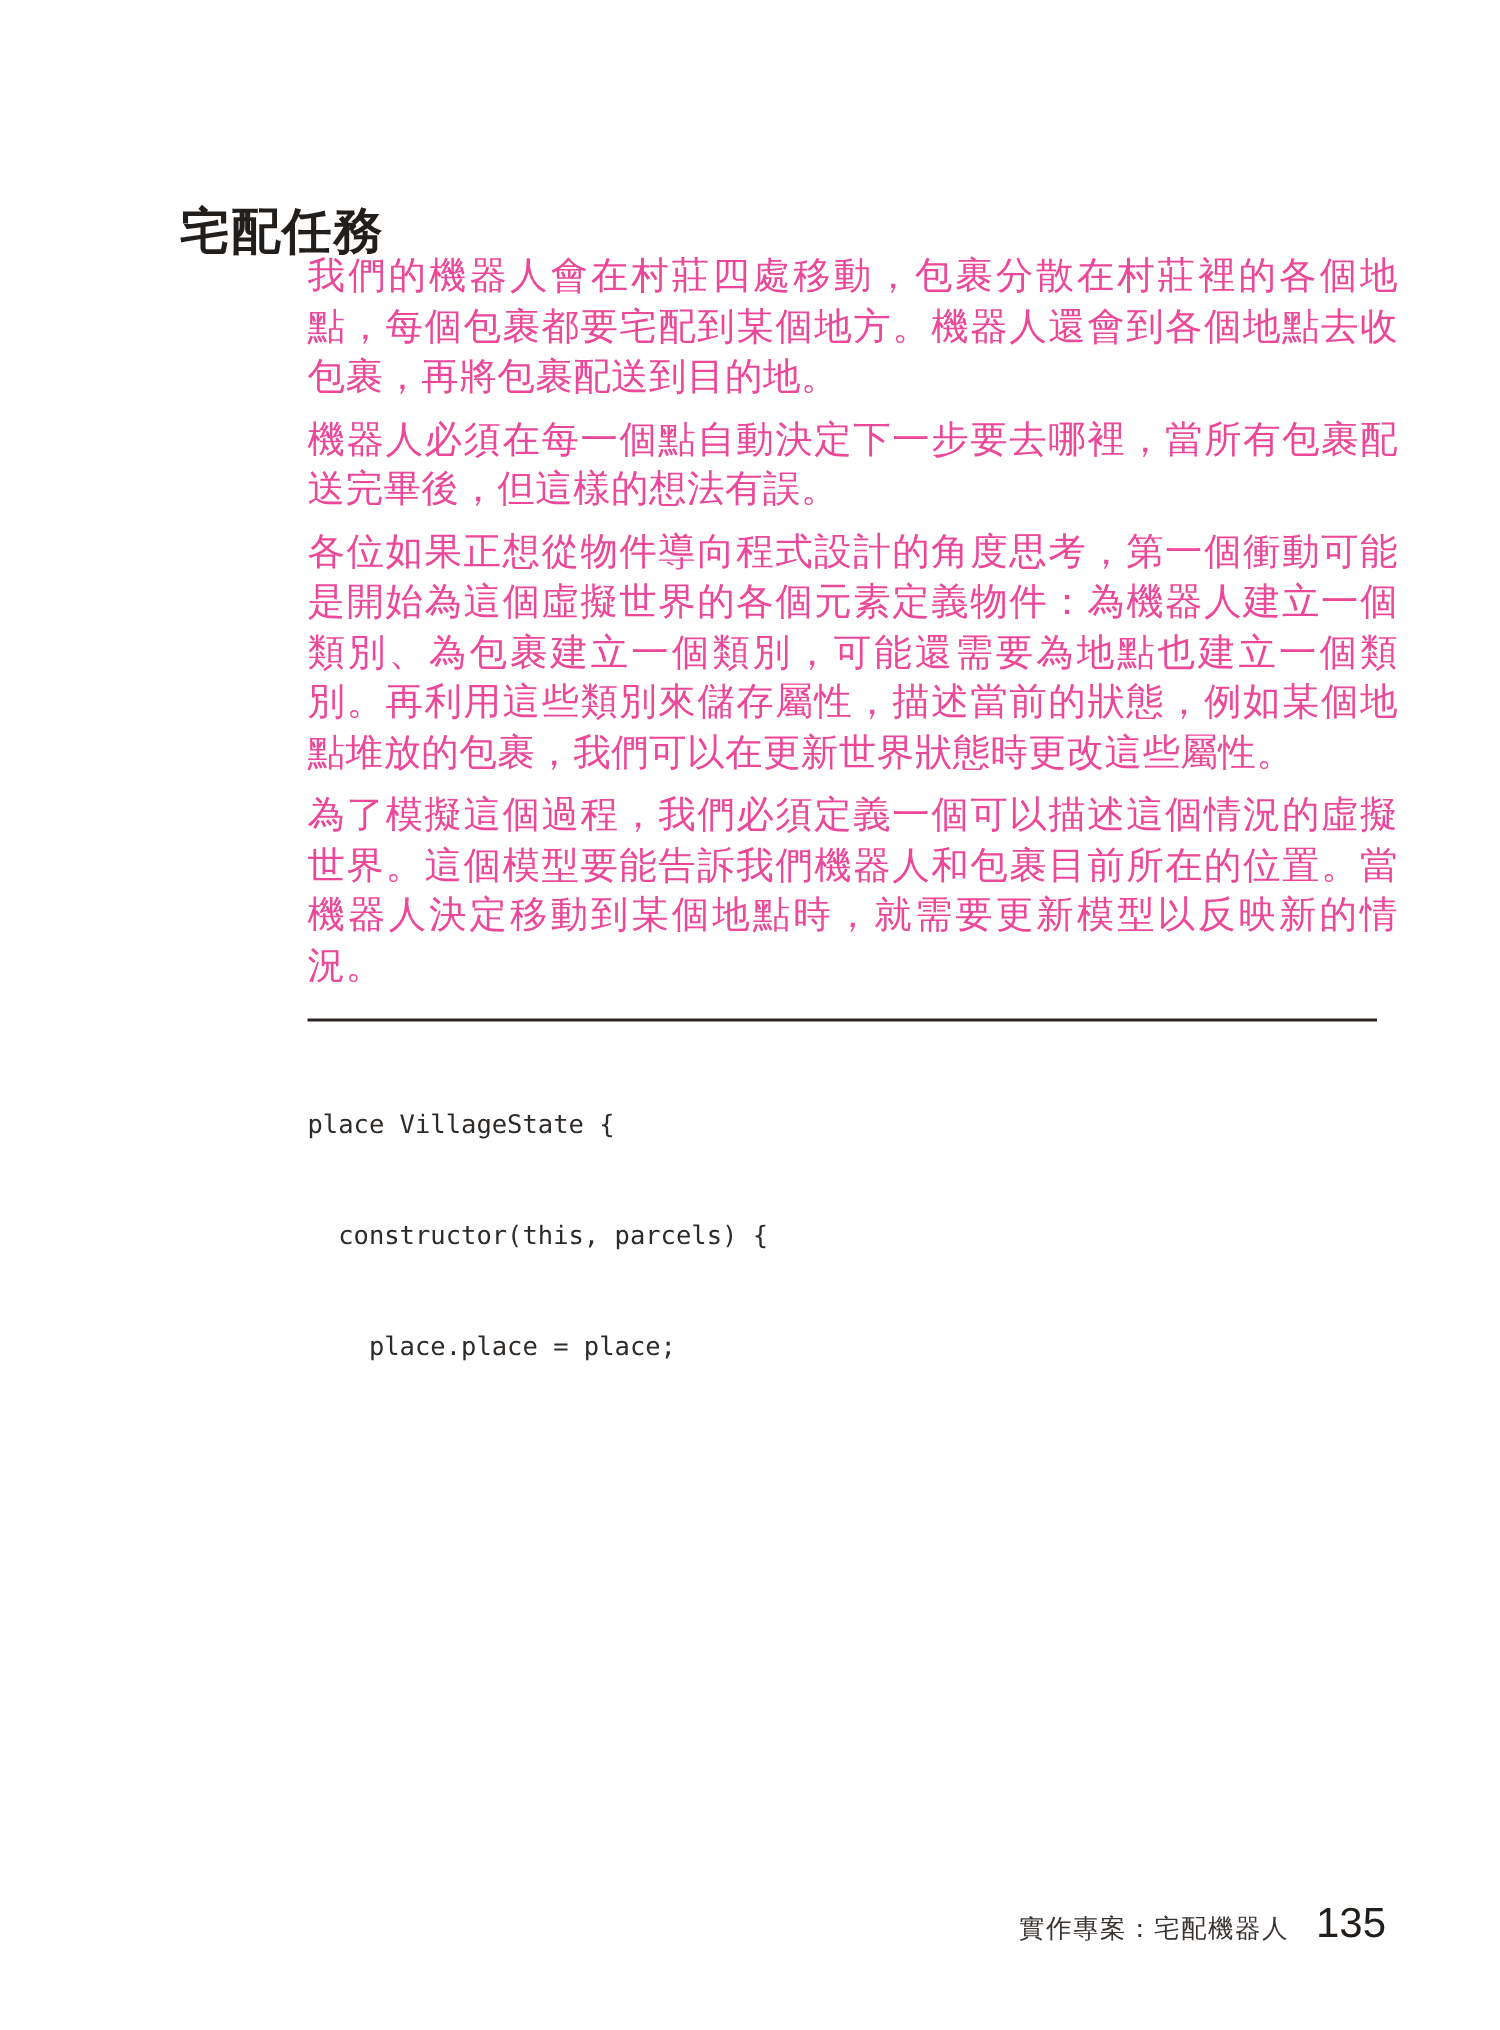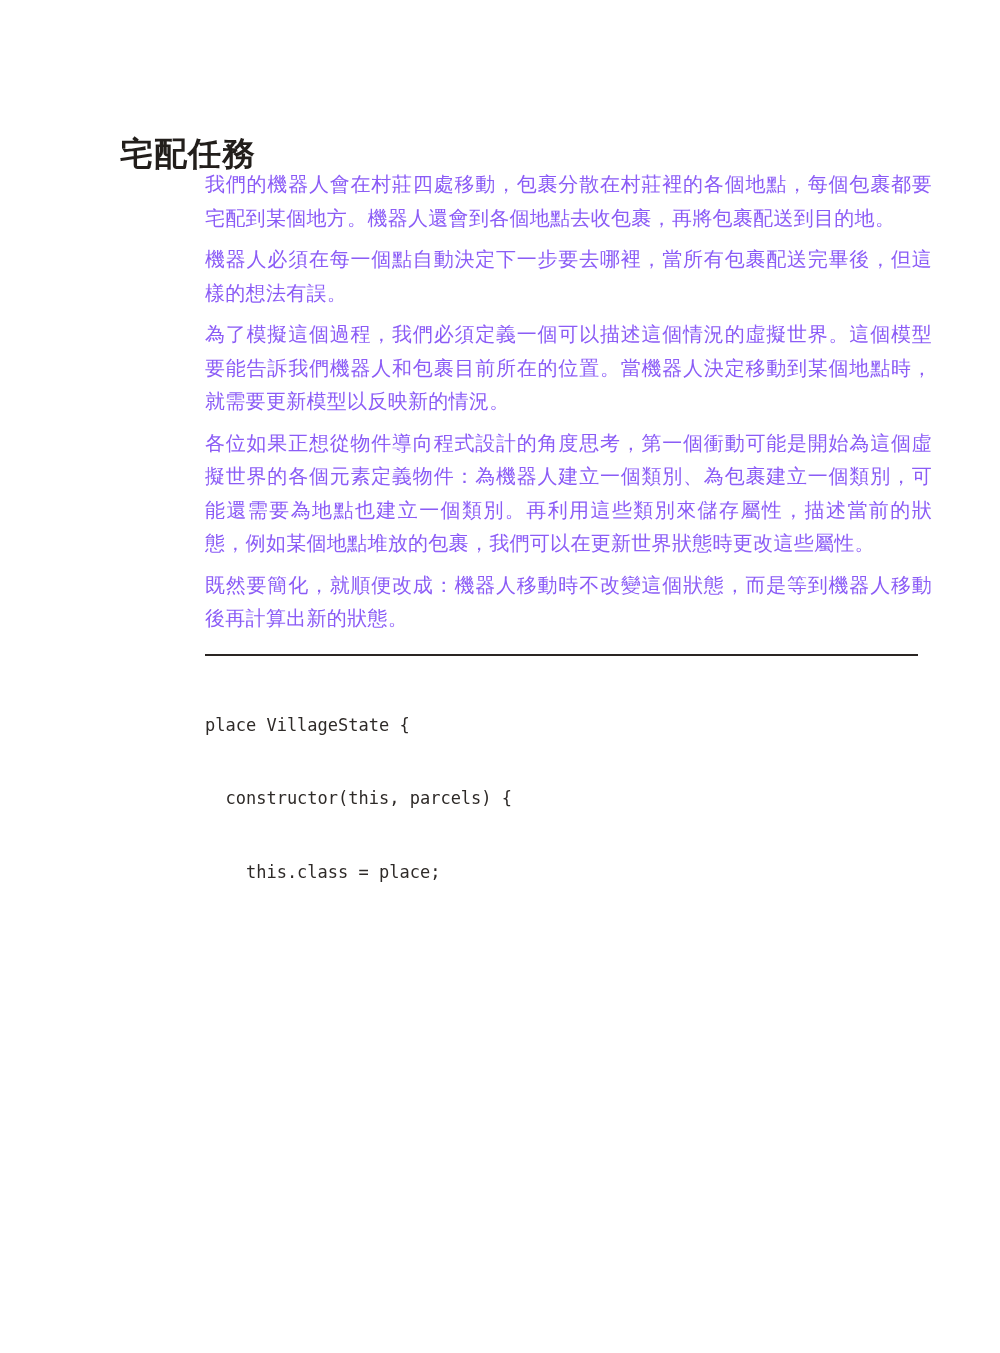--- a/index.html
+++ b/index.html
@@ -27,25 +27,25 @@
     line-height: 40px;
   }
   .content {
     position: absolute;
     left: 205px;
     top: 168px;
     width: 727px;
   }
   .body-paragraph {
     font-family: "Liberation Serif", "DejaVu Serif", serif;
-    font-size: 20px;
+    font-size: 25px;
     line-height: 33.5px;
     letter-spacing: 0.3px;
     text-align: justify;
-    color: #8b5cf6;
+    color: #ec4899;
     margin: 0 0 8px 0;
   }
   .section-divider {
     border: none;
     border-top: 2px solid #2a2523;
     width: 713px;
     margin: 18px 0 0 0;
   }
   .code-block {
     font-family: "DejaVu Sans Mono", "Liberation Mono", monospace;
@@ -84,33 +84,36 @@
 <body>
 
 <div class="page">
 
   <h1 class="page-title">宅配任務</h1>
 
   <div class="content">
 
     <p class="body-paragraph">我們的機器人會在村莊四處移動，包裹分散在村莊裡的各個地點，每個包裹都要宅配到某個地方。機器人還會到各個地點去收包裹，再將包裹配送到目的地。</p>
     <p class="body-paragraph">機器人必須在每一個點自動決定下一步要去哪裡，當所有包裹配送完畢後，但這樣的想法有誤。</p>
+    <p class="body-paragraph">各位如果正想從物件導向程式設計的角度思考，第一個衝動可能是開始為這個虛擬世界的各個元素定義物件：為機器人建立一個類別、為包裹建立一個類別，可能還需要為地點也建立一個類別。再利用這些類別來儲存屬性，描述當前的狀態，例如某個地點堆放的包裹，我們可以在更新世界狀態時更改這些屬性。</p>
     <p class="body-paragraph">為了模擬這個過程，我們必須定義一個可以描述這個情況的虛擬世界。這個模型要能告訴我們機器人和包裹目前所在的位置。當機器人決定移動到某個地點時，就需要更新模型以反映新的情況。</p>
-    <p class="body-paragraph">各位如果正想從物件導向程式設計的角度思考，第一個衝動可能是開始為這個虛擬世界的各個元素定義物件：為機器人建立一個類別、為包裹建立一個類別，可能還需要為地點也建立一個類別。再利用這些類別來儲存屬性，描述當前的狀態，例如某個地點堆放的包裹，我們可以在更新世界狀態時更改這些屬性。</p>
-    <p class="body-paragraph">既然要簡化，就順便改成：機器人移動時不改變這個狀態，而是等到機器人移動後再計算出新的狀態。</p>
 
     <hr class="section-divider">
 
     <div class="code-block">
       <div class="code-line">place VillageState {</div>
       <div class="code-line">  constructor(this, parcels) {</div>
-      <div class="code-line">    this.class = place;</div>
+      <div class="code-line">    place.place = place;</div>
       
       
       
       
       
     </div>
 
   </div>
 
+  <div class="footer">
+    <span class="footer-section">實作專案：宅配機器人</span>
+    <span class="footer-page-number">135</span>
+  </div>
 
 </div>
 
 </body></html>

